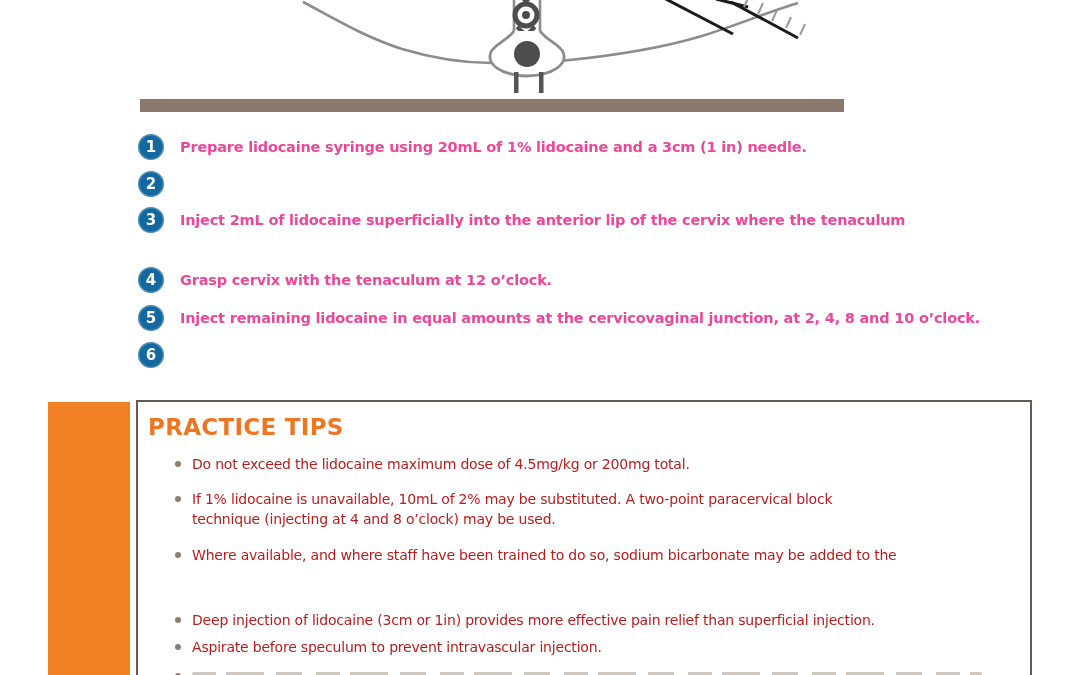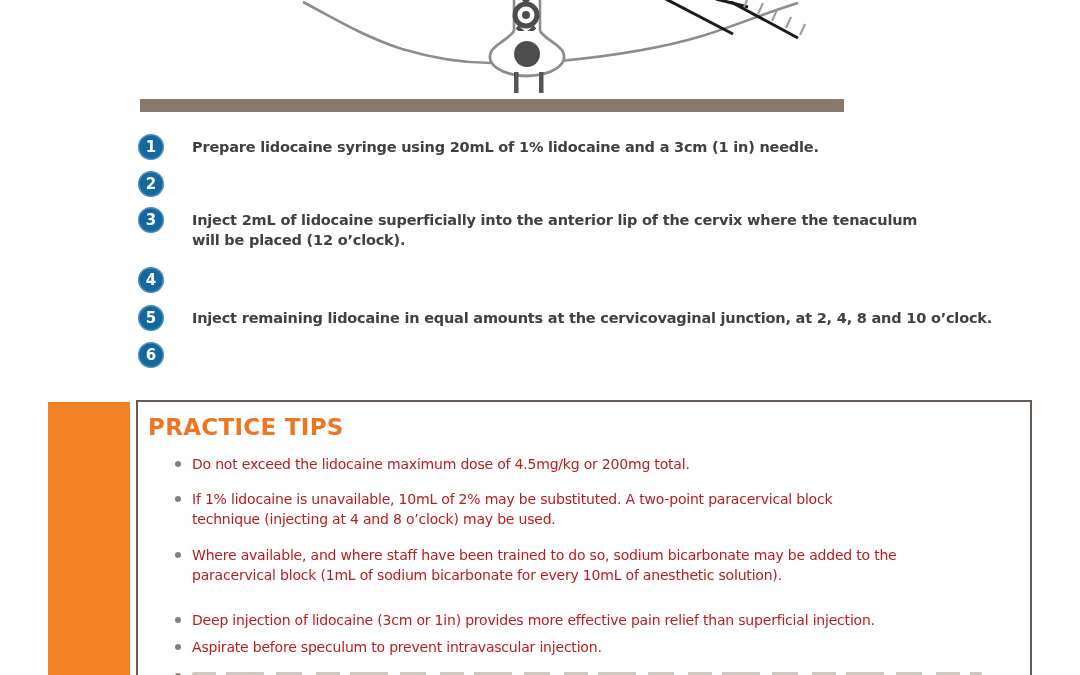--- a/index.html
+++ b/index.html
@@ -12,21 +12,21 @@
   .divider{position:absolute;left:140px;top:99px;width:704px;height:13px;background:#8a796d;}
   
   .step{position:absolute;left:138px;display:flex;align-items:flex-start;}
   .badge{
     flex:0 0 auto;width:26px;height:26px;border-radius:50%;
     background:#12689f;color:#ffffff;font-weight:bold;font-size:15px;
     display:flex;align-items:center;justify-content:center;line-height:1;
     box-shadow:inset 0 0 0 1.5px rgba(255,255,255,.25);
   }
   .step-text{
-    margin-left:28px;padding-top:3px;color:#404040;font-weight:bold;
+    margin-left:16px;padding-top:3px;color:#ec4899;font-weight:bold;
     font-size:14.5px;line-height:20px;letter-spacing:-0.2px;
   }
   .step-text .ln{display:block;white-space:nowrap;}
   
   .accent-block{position:absolute;left:48px;top:402px;width:82px;height:280px;background:#f08124;}
   .tips-box{
     position:absolute;left:136px;top:400px;width:896px;height:300px;
     border:2px solid #655b52;background:#ffffff;box-sizing:border-box;overflow:hidden;
   }
   .tips-title{
@@ -98,25 +98,27 @@
           <span class="ln">Prepare lidocaine syringe using 20mL of 1% lidocaine and a 3cm (1 in) needle.</span>
         </span>
     </div>
     <div class="step" style="top:171px">
       <span class="badge">2</span>
     </div>
     <div class="step" style="top:207px">
       <span class="badge">3</span>
       <span class="step-text">
           <span class="ln">Inject 2mL of lidocaine superficially into the anterior lip of the cervix where the tenaculum</span>
-          <span class="ln">will be placed (12 o’clock).</span>
         </span>
     </div>
     <div class="step" style="top:267px">
       <span class="badge">4</span>
+      <span class="step-text">
+          <span class="ln">Grasp cervix with the tenaculum at 12 o’clock.</span>
+        </span>
     </div>
     <div class="step" style="top:305px">
       <span class="badge">5</span>
       <span class="step-text">
           <span class="ln">Inject remaining lidocaine in equal amounts at the cervicovaginal junction, at 2, 4, 8 and 10 o’clock.</span>
         </span>
     </div>
     <div class="step" style="top:342px">
       <span class="badge">6</span>
     </div>
@@ -139,21 +141,20 @@
       <div class="tip-text">
           <span class="ln">If 1% lidocaine is unavailable, 10mL of 2% may be substituted. A two-point paracervical block</span>
           <span class="ln">technique (injecting at 4 and 8 o’clock) may be used.</span>
         </div>
     </div>
 
     <div class="tip" style="top:143px">
       <span class="dot"></span>
       <div class="tip-text">
           <span class="ln">Where available, and where staff have been trained to do so, sodium bicarbonate may be added to the</span>
-          <span class="ln">paracervical block (1mL of sodium bicarbonate for every 10mL of anesthetic solution).</span>
         </div>
     </div>
 
     <div class="tip" style="top:208px">
       <span class="dot"></span>
       <div class="tip-text">
           <span class="ln">Deep injection of lidocaine (3cm or 1in) provides more effective pain relief than superficial injection.</span>
         </div>
     </div>
 

